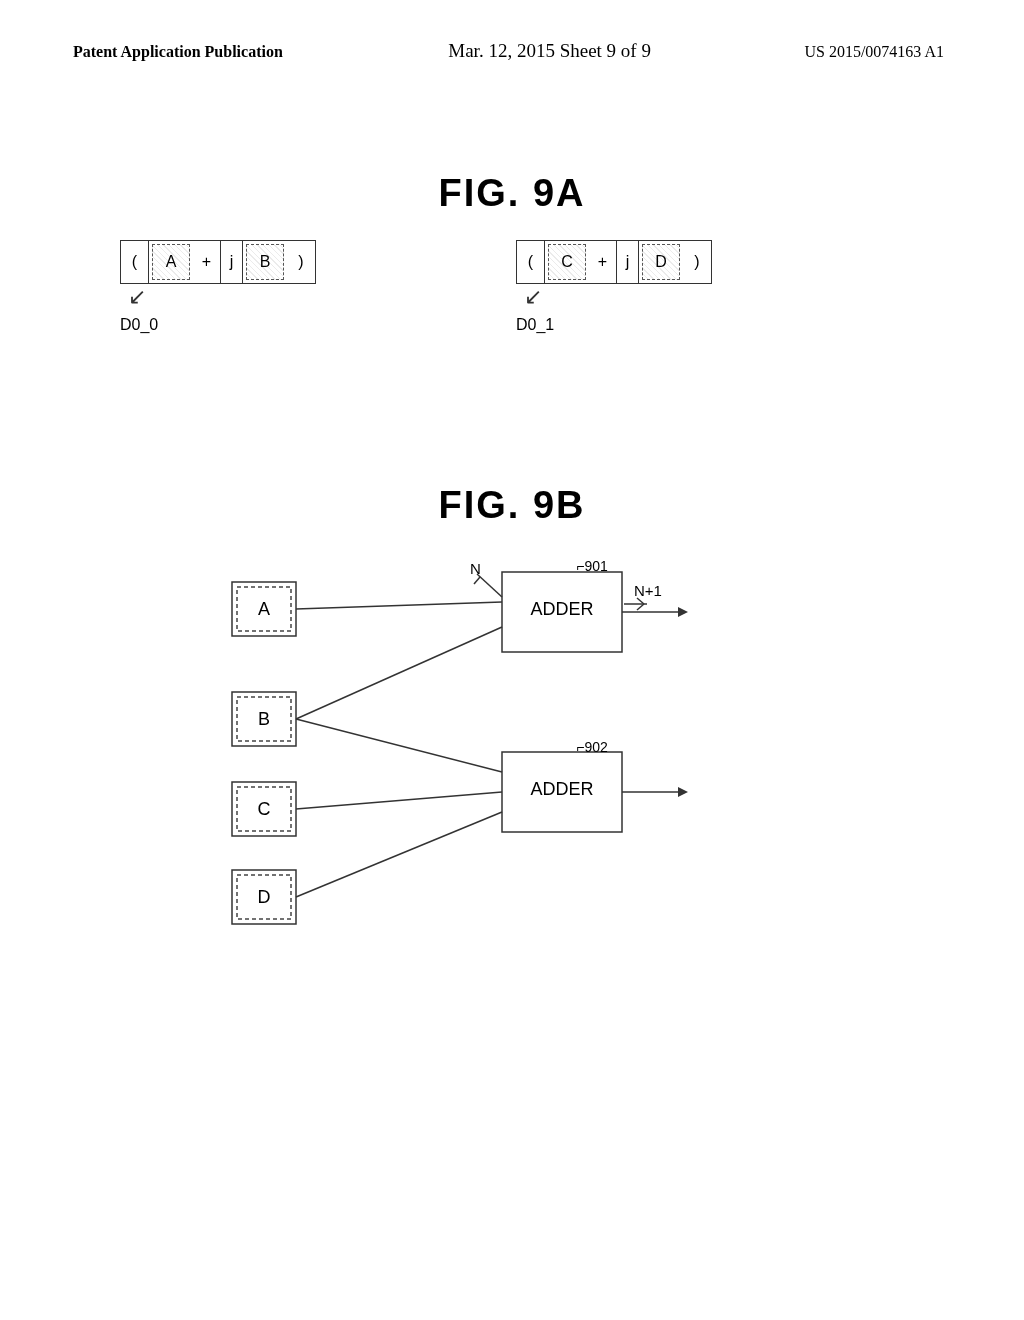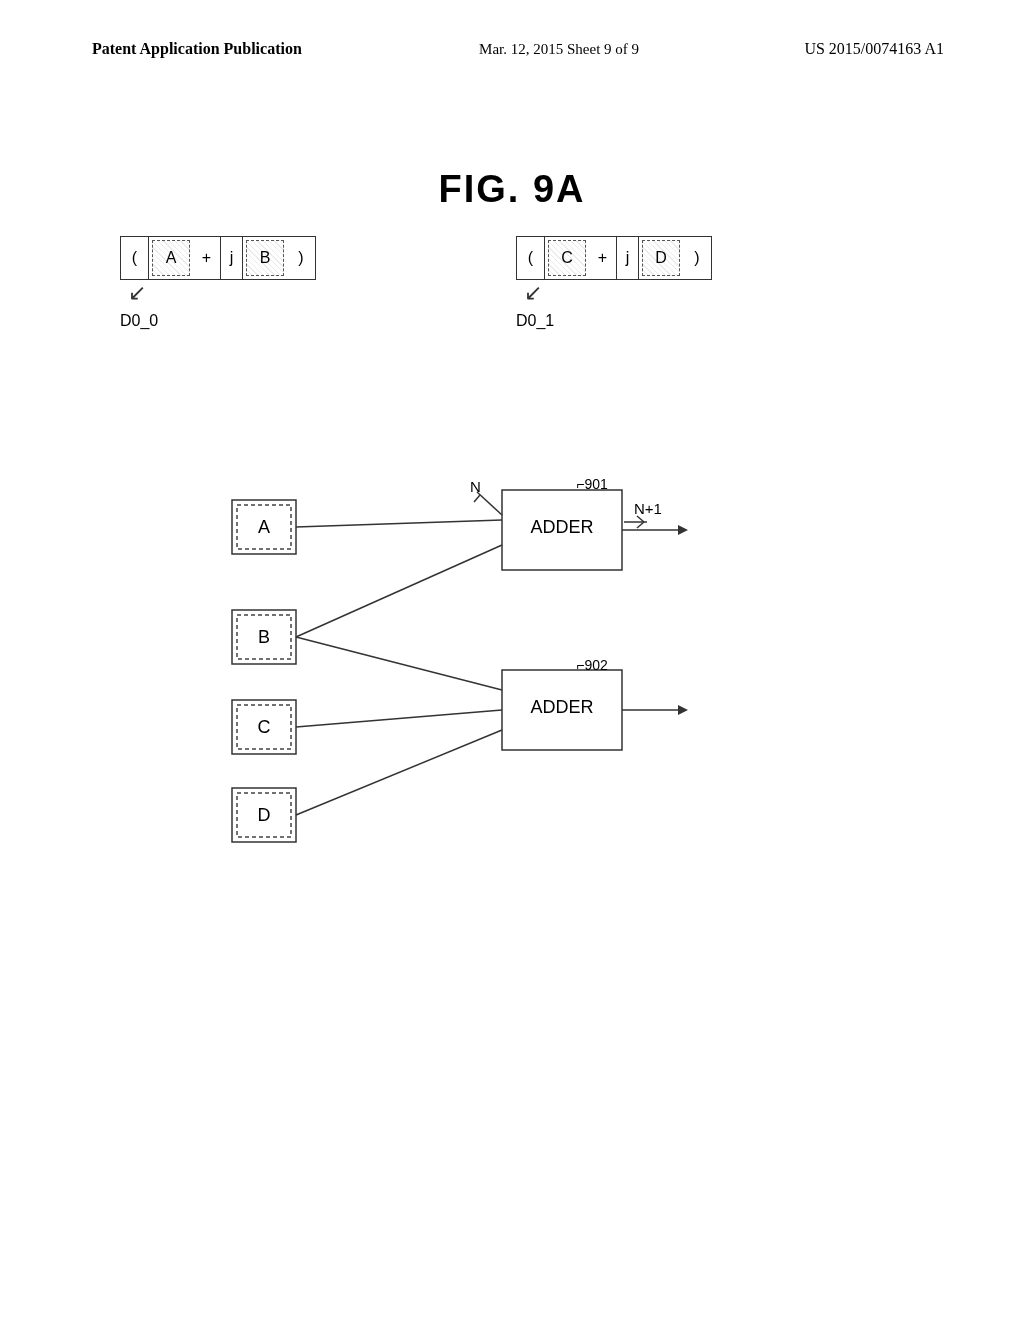--- a/index.html
+++ b/index.html
@@ -10,29 +10,29 @@
       height: 1320px;
       position: relative;
       overflow: hidden;
     }
 
     
     .header {
       display: flex;
       justify-content: space-between;
       align-items: baseline;
-      padding: 40px 80px 0 92px;
+      padding: 40px 80px 0 73px;
       font-size: 15px;
     }
     .header-left {
       font-weight: bold;
       font-size: 16px;
     }
     .header-center {
-      font-size: 15px;
+      font-size: 19px;
       margin-left: 12px;
     }
     .header-right {
       font-size: 16px;
     }
 
     
     .content {
       padding: 20px 80px;
       position: relative;
@@ -219,20 +219,21 @@
       <div class="bracket-area">
         <span class="bracket-line">↙</span>
         <span class="diagram-label">D0_1</span>
       </div>
     </div>
 
   </div>
 </div>
 
 <div class="content fig9b-section">
+  <div class="fig-label">FIG. 9B</div>
 
   <div class="fig9b-diagram">
     <svg class="diagram9b" viewBox="0 0 620 380">
 
       <rect x="30" y="30" width="64" height="54" class="solid-rect"></rect>
       <rect x="35" y="35" width="54" height="44" class="dashed-rect"></rect>
       <text x="62" y="58" class="diagram-text">A</text>
 
       <rect x="30" y="140" width="64" height="54" class="solid-rect"></rect>
       <rect x="35" y="145" width="54" height="44" class="dashed-rect"></rect>

